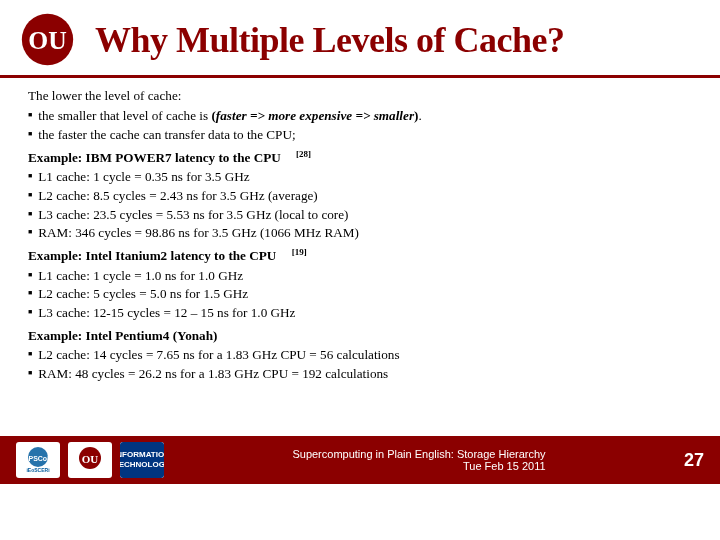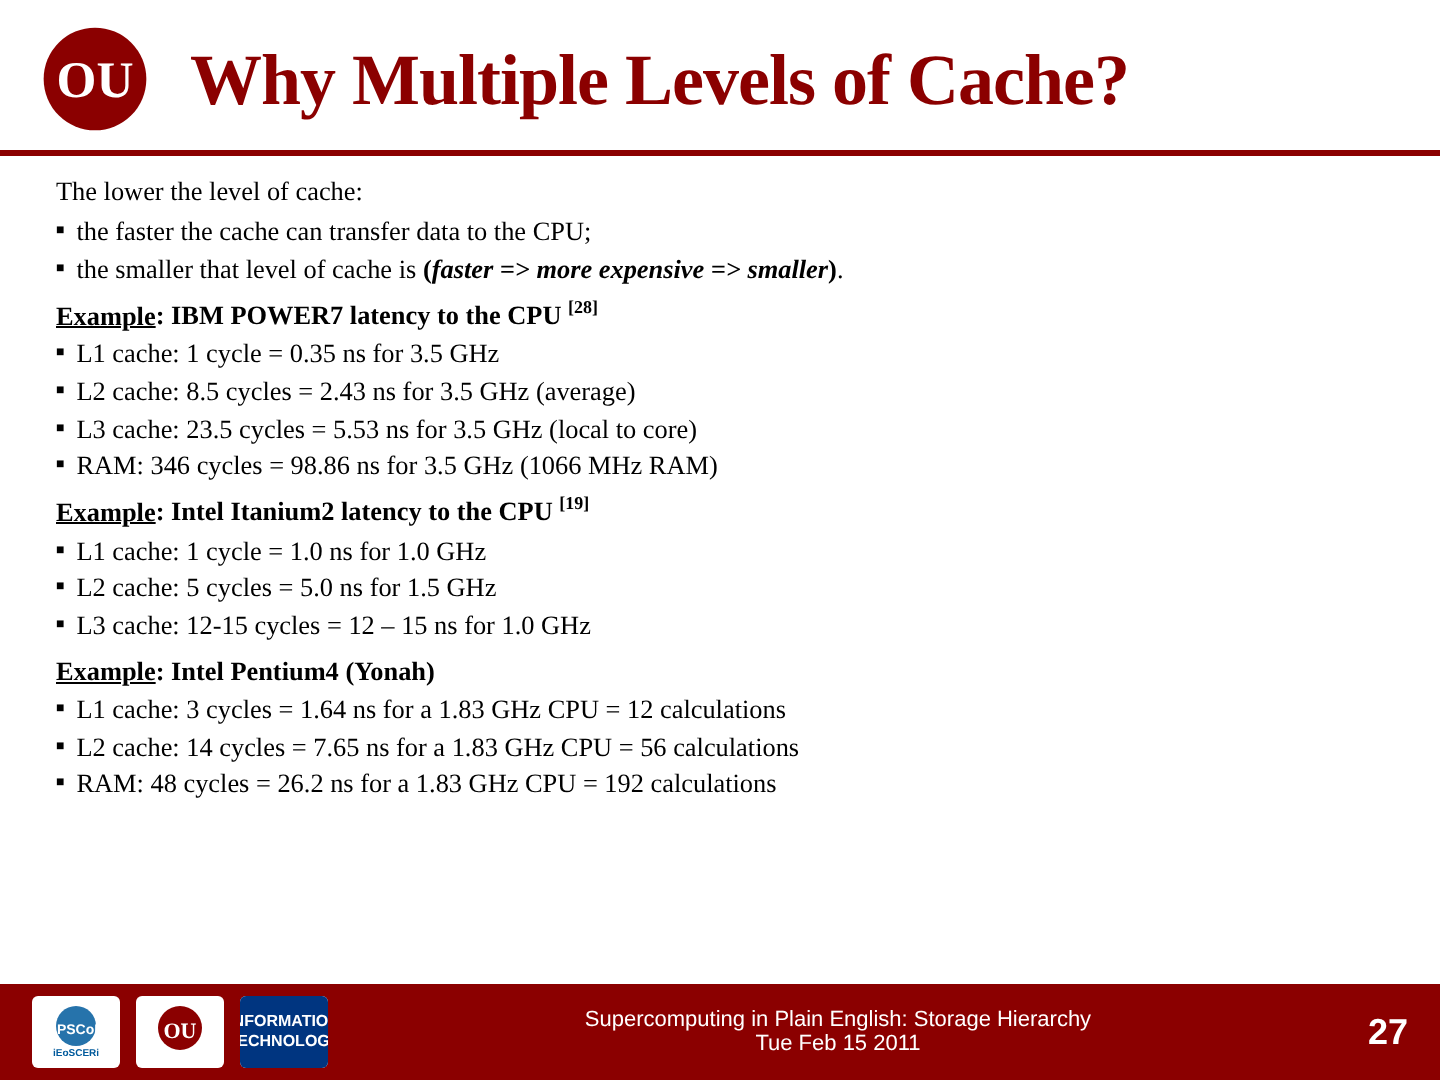--- a/index.html
+++ b/index.html
@@ -7,21 +7,21 @@
       width: 720px;
       height: 540px;
       background: #fff;
       font-family: 'Times New Roman', Times, serif;
       overflow: hidden;
       position: relative;
     }
 
     .slide {
       width: 720px;
-      height: 540px;
+      height: 484px;
       background: #fff;
       position: relative;
       padding: 0;
     }
 
     
     .header {
       display: flex;
       align-items: center;
       padding: 12px 20px 8px 20px;
@@ -78,31 +78,31 @@
       color: #000;
     }
 
     .example-heading {
       font-size: 13.2px;
       margin-top: 2px;
       margin-bottom: 1px;
     }
 
     .example-heading .ex-label {
-      text-decoration: underline;
       font-weight: bold;
     }
 
     .example-heading .ex-rest {
       font-weight: bold;
     }
 
     sup {
       font-size: 9px;
       vertical-align: super;
+      margin-left: 12px;
     }
 
     .bold { font-weight: bold; }
     .italic { font-style: italic; }
 
     
     .footer {
       position: absolute;
       bottom: 0;
       left: 0;
@@ -130,21 +130,21 @@
       align-items: center;
       justify-content: center;
       font-size: 9px;
       font-weight: bold;
       color: #8B0000;
       text-align: center;
       overflow: hidden;
     }
 
     .footer-center {
-      text-align: center;
+      text-align: right;
       color: #fff;
       font-size: 11px;
       font-family: Arial, sans-serif;
     }
 
     .footer-page {
       color: #fff;
       font-size: 18px;
       font-family: Arial, sans-serif;
       font-weight: bold;
@@ -165,25 +165,25 @@
     </svg>
     <h1 class="title">Why Multiple Levels of Cache?</h1>
   </div>
 
   <div class="content">
 
     <div class="intro-text">The lower the level of cache:</div>
 
     <ul class="bullet-list">
       <li>
-          <span>the faster the cache can transfer data to the CPU;</span>
-        </li>
-      <li>
         <span>the smaller that level of cache is <span class="bold">(<span class="bold italic">faster =&gt; more expensive =&gt; smaller</span>)</span>.</span>
       </li>
+      <li>
+          <span>the faster the cache can transfer data to the CPU;</span>
+        </li>
     </ul>
 
     <div class="example-heading">
       <span class="ex-label">Example</span><span class="ex-rest">: IBM POWER7 latency to the CPU <sup>[28]</sup></span>
     </div>
     <ul class="bullet-list">
       <li>
           <span>L1 cache:      1  cycle  =   0.35 ns for 3.5 GHz</span>
         </li>
       <li>
@@ -209,23 +209,20 @@
         </li>
       <li>
           <span>L3 cache: 12-15 cycles = 12 – 15 ns for 1.0 GHz</span>
         </li>
     </ul>
 
     <div class="example-heading">
       <span class="ex-label">Example</span><span class="ex-rest">: Intel Pentium4 (Yonah)</span>
     </div>
     <ul class="bullet-list">
-      <li>
-          <span>L1 cache:   3 cycles =  1.64 ns for a 1.83 GHz CPU =   12 calculations</span>
-        </li>
       <li>
           <span>L2 cache: 14 cycles =  7.65 ns for a 1.83 GHz CPU =   56 calculations</span>
         </li>
       <li>
           <span>RAM:       48 cycles = 26.2 ns for a 1.83 GHz CPU = 192 calculations</span>
         </li>
     </ul>
 
   </div>
 

